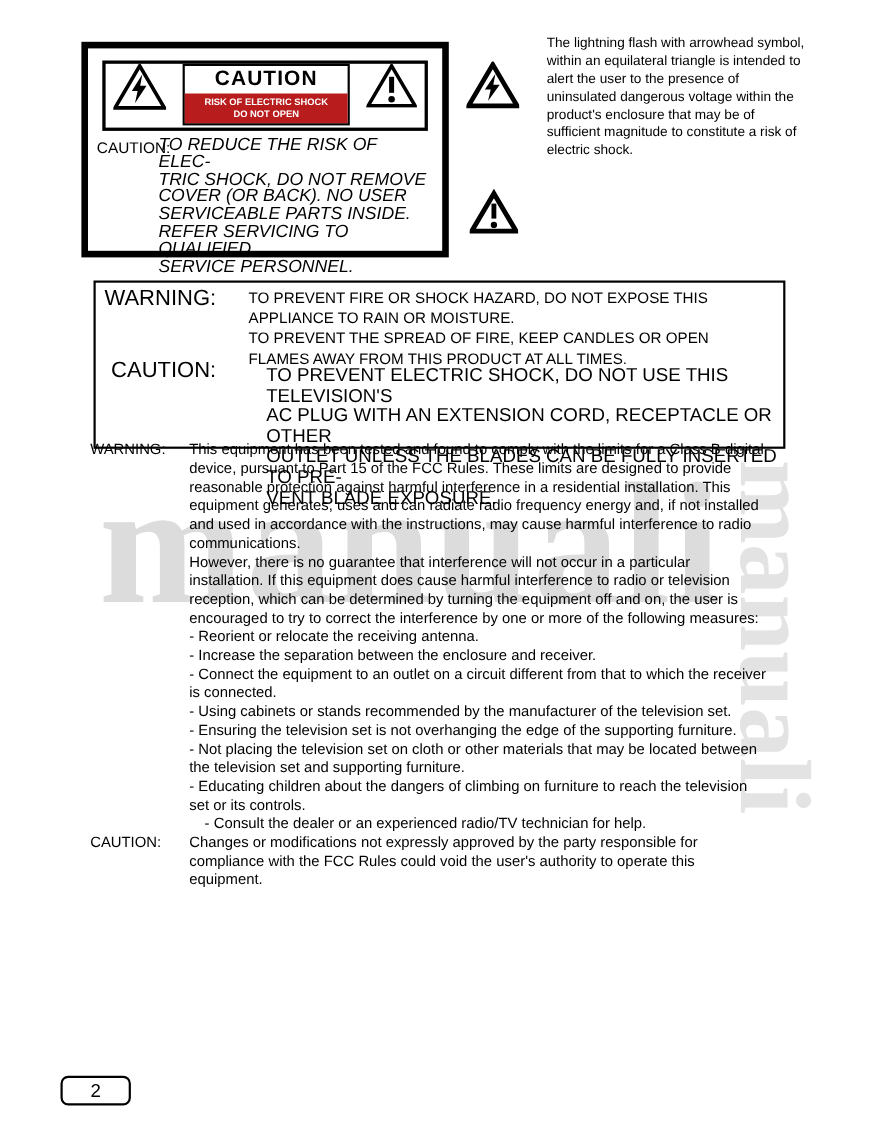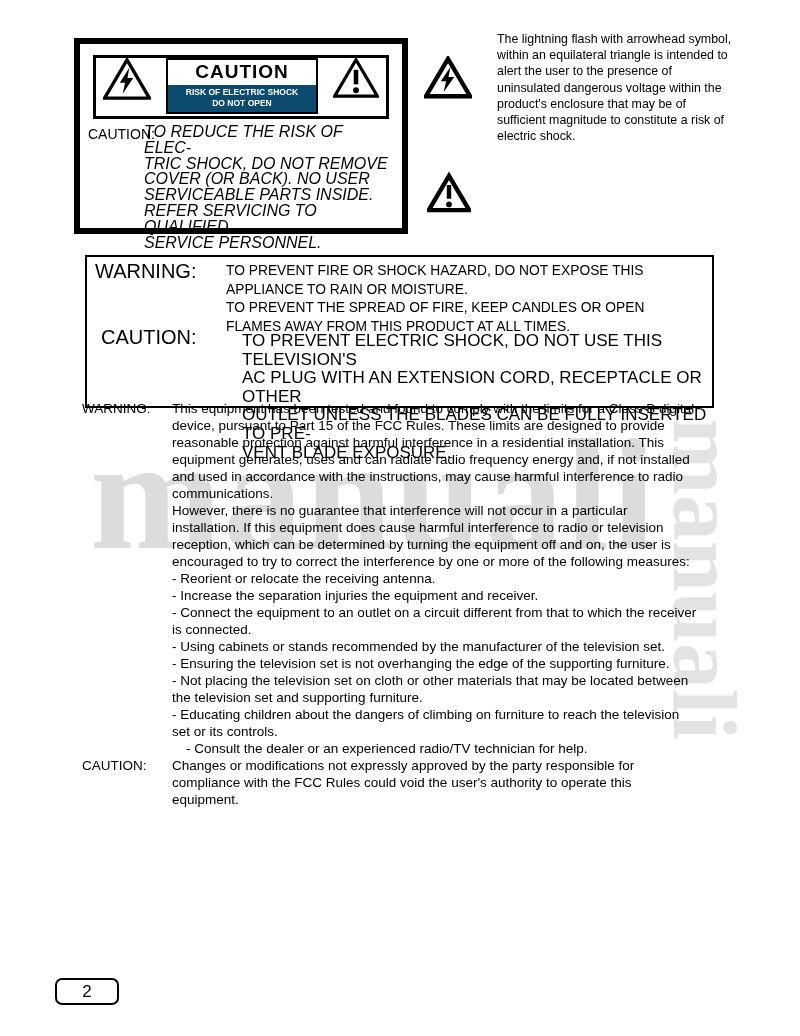--- a/index.html
+++ b/index.html
@@ -29,21 +29,21 @@
     border: 6px solid #000; z-index: 1;
   }
   .hazard-inner {
     position: absolute; left: 13px; top: 11px; width: 296px; height: 64px;
     border: 3px solid #000; display: flex; align-items: flex-start;
     justify-content: space-between; padding: 0 7px;
   }
   .tri svg { display: block; }
   .center-label { width: 152px; border: 2px solid #000; }
   .cl-title { display: block; text-align: center; font-weight: bold; font-size: 19px; letter-spacing: 1px; padding: 1px 0 2px; }
-  .cl-risk { display: block; background: #0c4a6e; color: #fff; text-align: center; font-size: 8.5px; font-weight: bold; line-height: 1.3; padding: 2px 0 3px; white-space: pre-line; }
+  .cl-risk { display: block; background: #b91c1c; color: #fff; text-align: center; font-size: 8.5px; font-weight: bold; line-height: 1.3; padding: 2px 0 3px; white-space: pre-line; }
   .hazard-caution { position: absolute; left: 8px; top: 80px; width: 306px; }
   .hc-label { position: absolute; left: 0; top: 2px; font-size: 14px; }
   .hc-text { margin-left: 56px; font-size: 16px; line-height: 15.8px; white-space: pre-line; font-style: italic; }
   
   .note-icon-1 { position: absolute; left: 424px; top: 56px; z-index: 1; }
   .note-text-1 { position: absolute; left: 477px; top: 31px; width: 238px; font-size: 12.4px; line-height: 16.2px; z-index: 1; margin-left: 20px; }
   .note-icon-2 { position: absolute; left: 427px; top: 170px; z-index: 1; }
   .note-text-2 { position: absolute; left: 477px; top: 151px; width: 238px; font-size: 12.4px; line-height: 16.2px; z-index: 1; }
   
   .wc-box { position: absolute; left: 85px; top: 255px; width: 629px; height: 153px; border: 2px solid #000; z-index: 1; }
@@ -133,21 +133,21 @@
 OUTLET UNLESS THE BLADES CAN BE FULLY INSERTED TO PRE-
 VENT BLADE EXPOSURE.</div>
   </div>
 
   <div class="fcc">
     <p class="hang">
       <span class="hang-label">WARNING:</span><span>This equipment has been tested and found to comply with the limits for a Class B digital device, pursuant to Part 15 of the FCC Rules. These limits are designed to provide reasonable protection against harmful interference in a residential installation. This equipment generates, uses and can radiate radio frequency energy and, if not installed and used in accordance with the instructions, may cause harmful interference to radio communications.</span>
     </p>
     <p class="indent">However, there is no guarantee that interference will not occur in a particular installation. If this equipment does cause harmful interference to radio or television reception, which can be determined by turning the equipment off and on, the user is encouraged to try to correct the interference by one or more of the following measures:</p>
     <p class="indent">- Reorient or relocate the receiving antenna.</p>
-    <p class="indent">- Increase the separation injuries the equipment and receiver.</p>
+    <p class="indent">- Increase the separation between the enclosure and receiver.</p>
     <p class="indent">- Connect the equipment to an outlet on a circuit different from that to which the receiver is connected.</p>
     <p class="indent">- Using cabinets or stands recommended by the manufacturer of the television set.</p>
     <p class="indent">- Ensuring the television set is not overhanging the edge of the supporting furniture.</p>
     <p class="indent">- Not placing the television set on cloth or other materials that may be located between the television set and supporting furniture.</p>
     <p class="indent">- Educating children about the dangers of climbing on furniture to reach the television set or its controls.</p>
     <p class="indent-more">- Consult the dealer or an experienced radio/TV technician for help.</p>
     <p class="hang">
       <span class="hang-label">CAUTION:</span><span>Changes or modifications not expressly approved by the party responsible for compliance with the FCC Rules could void the user's authority to operate this equipment.</span>
     </p>
   </div>

